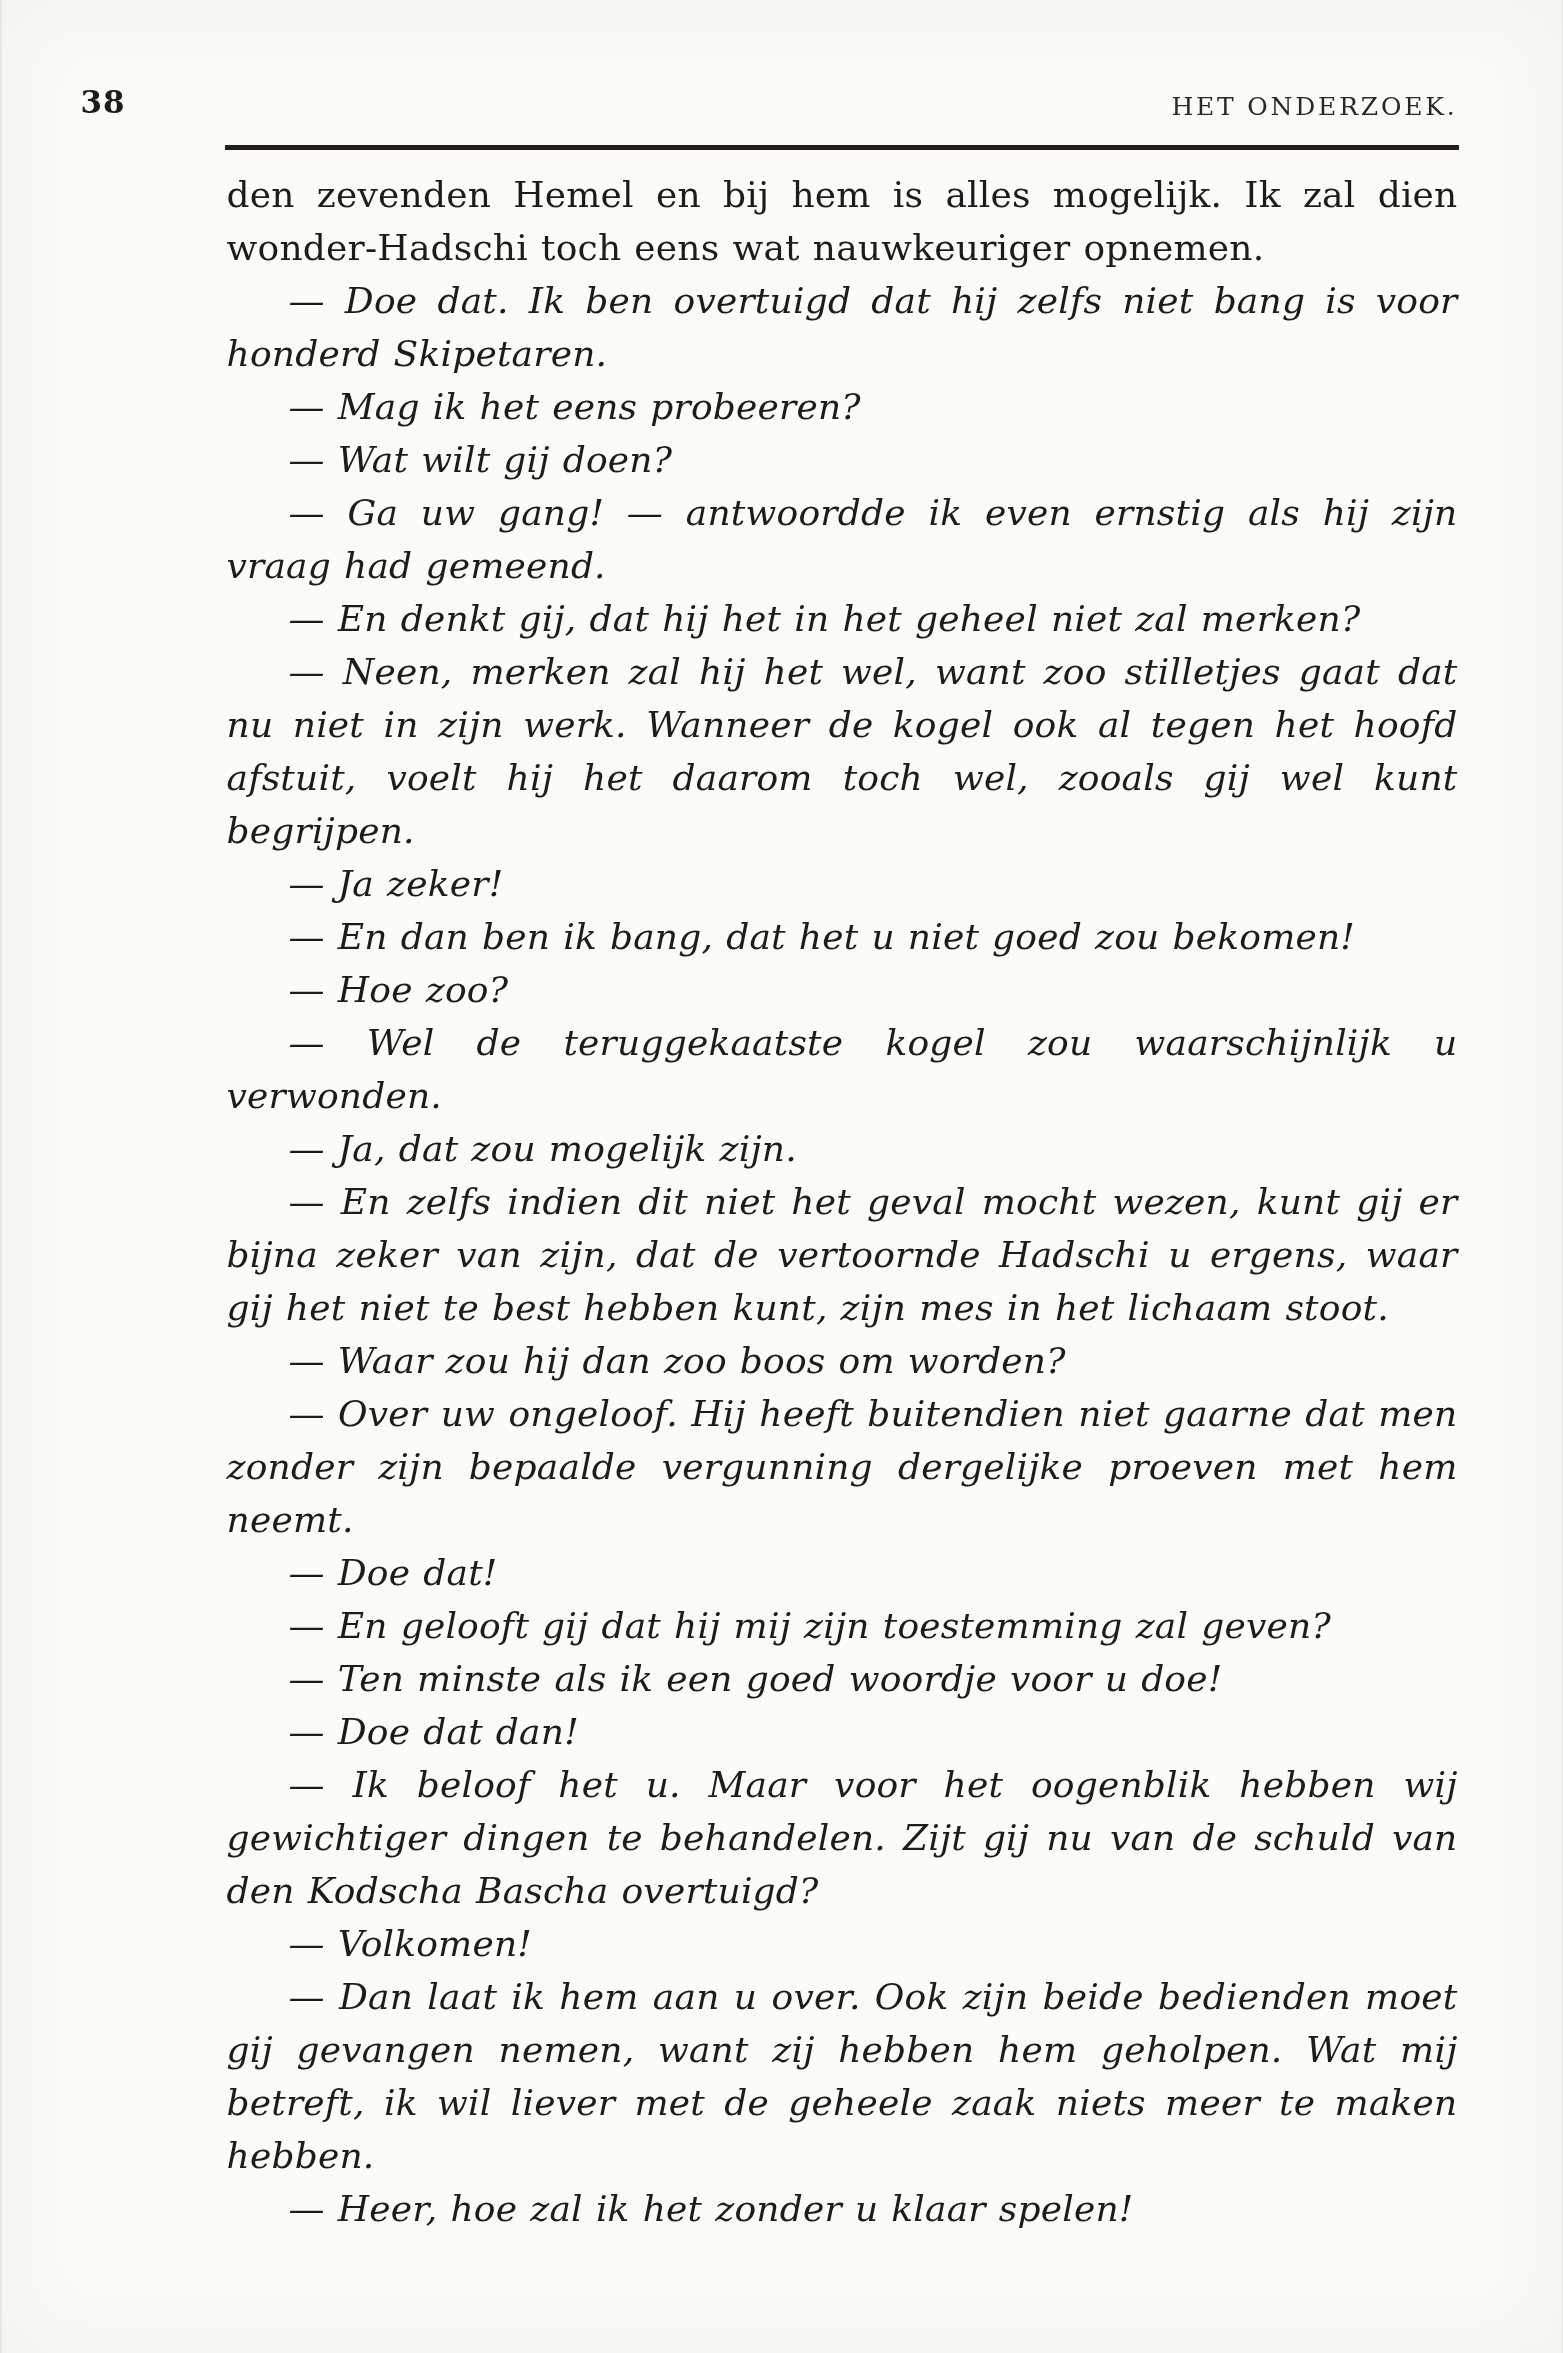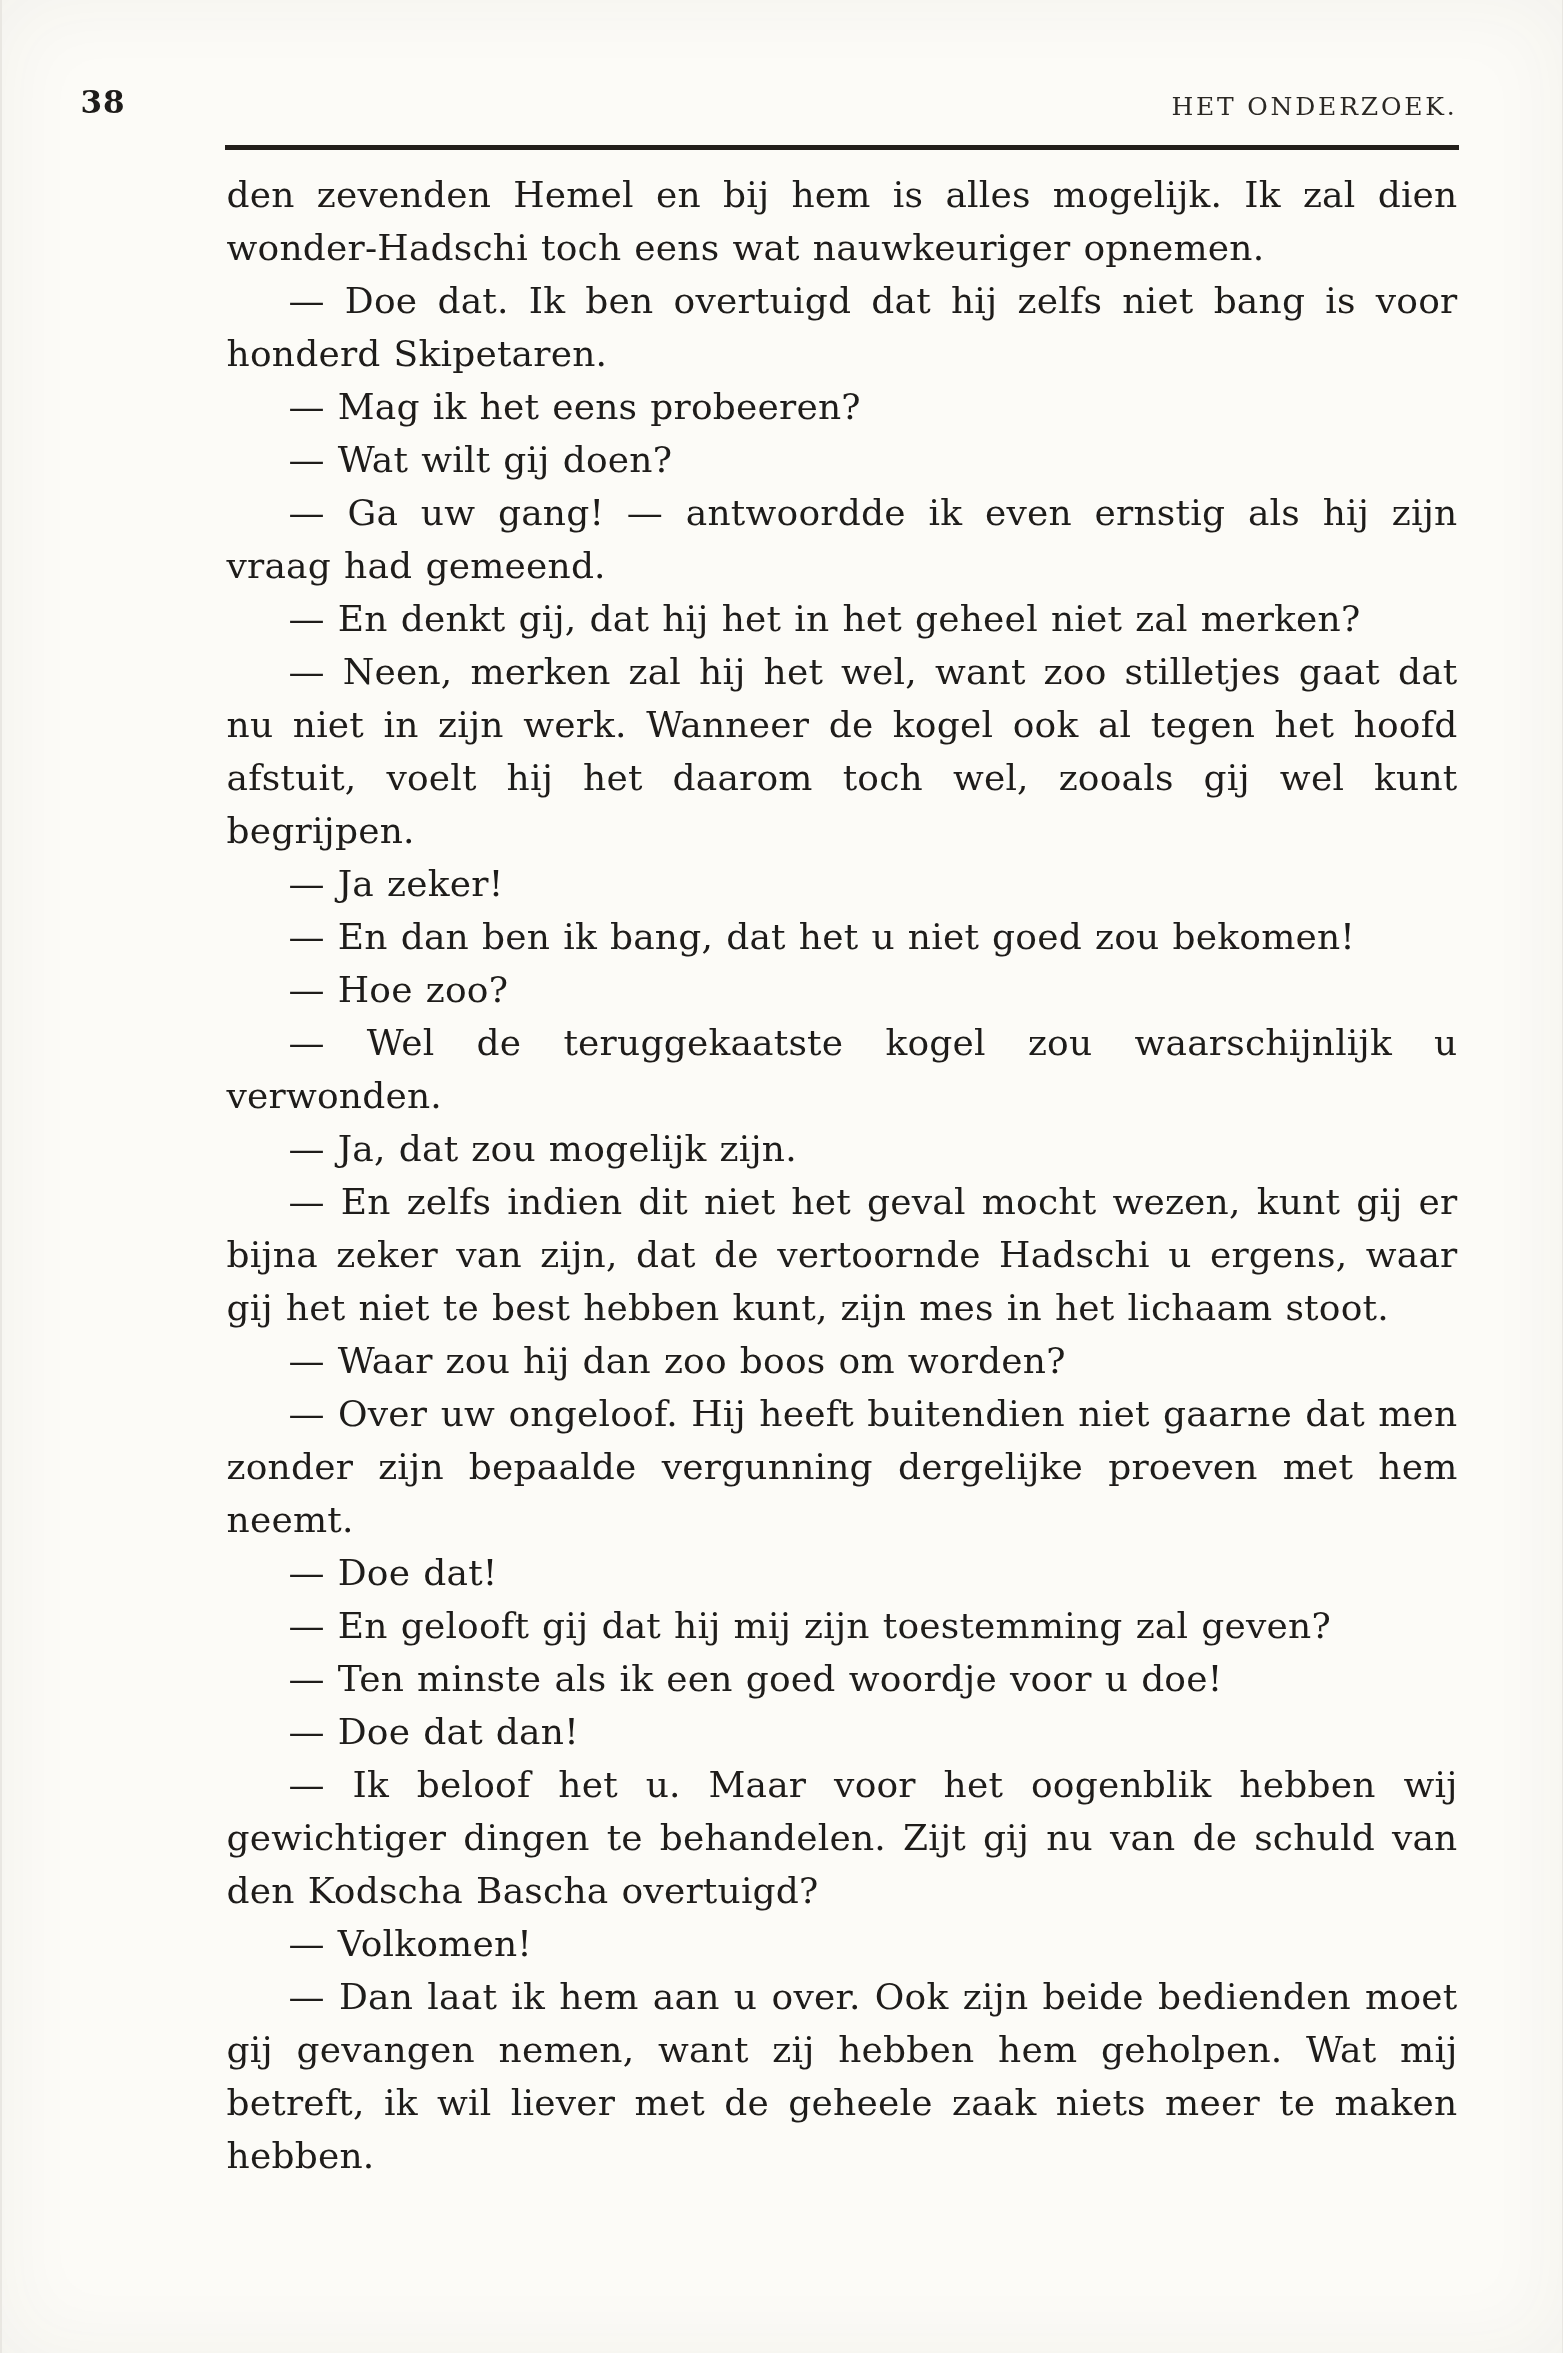--- a/index.html
+++ b/index.html
@@ -54,20 +54,21 @@
     text-align: justify;
     word-spacing: 1.4px;
     letter-spacing: 0.2px;
   }
   .para {
     margin: 0;
     padding: 0;
   }
   .para.indent {
     text-indent: 62px;
+    font-style: italic;
   }
 </style>
 </head>
 <body>
 
 <div class="page">
   <span class="folio">38</span>
   <div class="running-head">HET ONDERZOEK.</div>
   <div class="head-rule"></div>
   <div class="text-block">
@@ -86,15 +87,16 @@
       <p class="para indent">— En zelfs indien dit niet het geval mocht wezen, kunt gij er bijna zeker van zijn, dat de vertoornde Hadschi u ergens, waar gij het niet te best hebben kunt, zijn mes in het lichaam stoot.</p>
       <p class="para indent">— Waar zou hij dan zoo boos om worden?</p>
       <p class="para indent">— Over uw ongeloof. Hij heeft buitendien niet gaarne dat men zonder zijn bepaalde vergunning dergelijke proeven met hem neemt.</p>
       <p class="para indent">— Doe dat!</p>
       <p class="para indent">— En gelooft gij dat hij mij zijn toestemming zal geven?</p>
       <p class="para indent">— Ten minste als ik een goed woordje voor u doe!</p>
       <p class="para indent">— Doe dat dan!</p>
       <p class="para indent">— Ik beloof het u. Maar voor het oogenblik hebben wij gewichtiger dingen te behandelen. Zijt gij nu van de schuld van den Kodscha Bascha overtuigd?</p>
       <p class="para indent">— Volkomen!</p>
       <p class="para indent">— Dan laat ik hem aan u over. Ook zijn beide bedienden moet gij gevangen nemen, want zij hebben hem geholpen. Wat mij betreft, ik wil liever met de geheele zaak niets meer te maken hebben.</p>
+      <p class="para indent">— Heer, hoe zal ik het zonder u klaar spelen!</p>
     </div>
 </div>
 
 
 </body></html>

